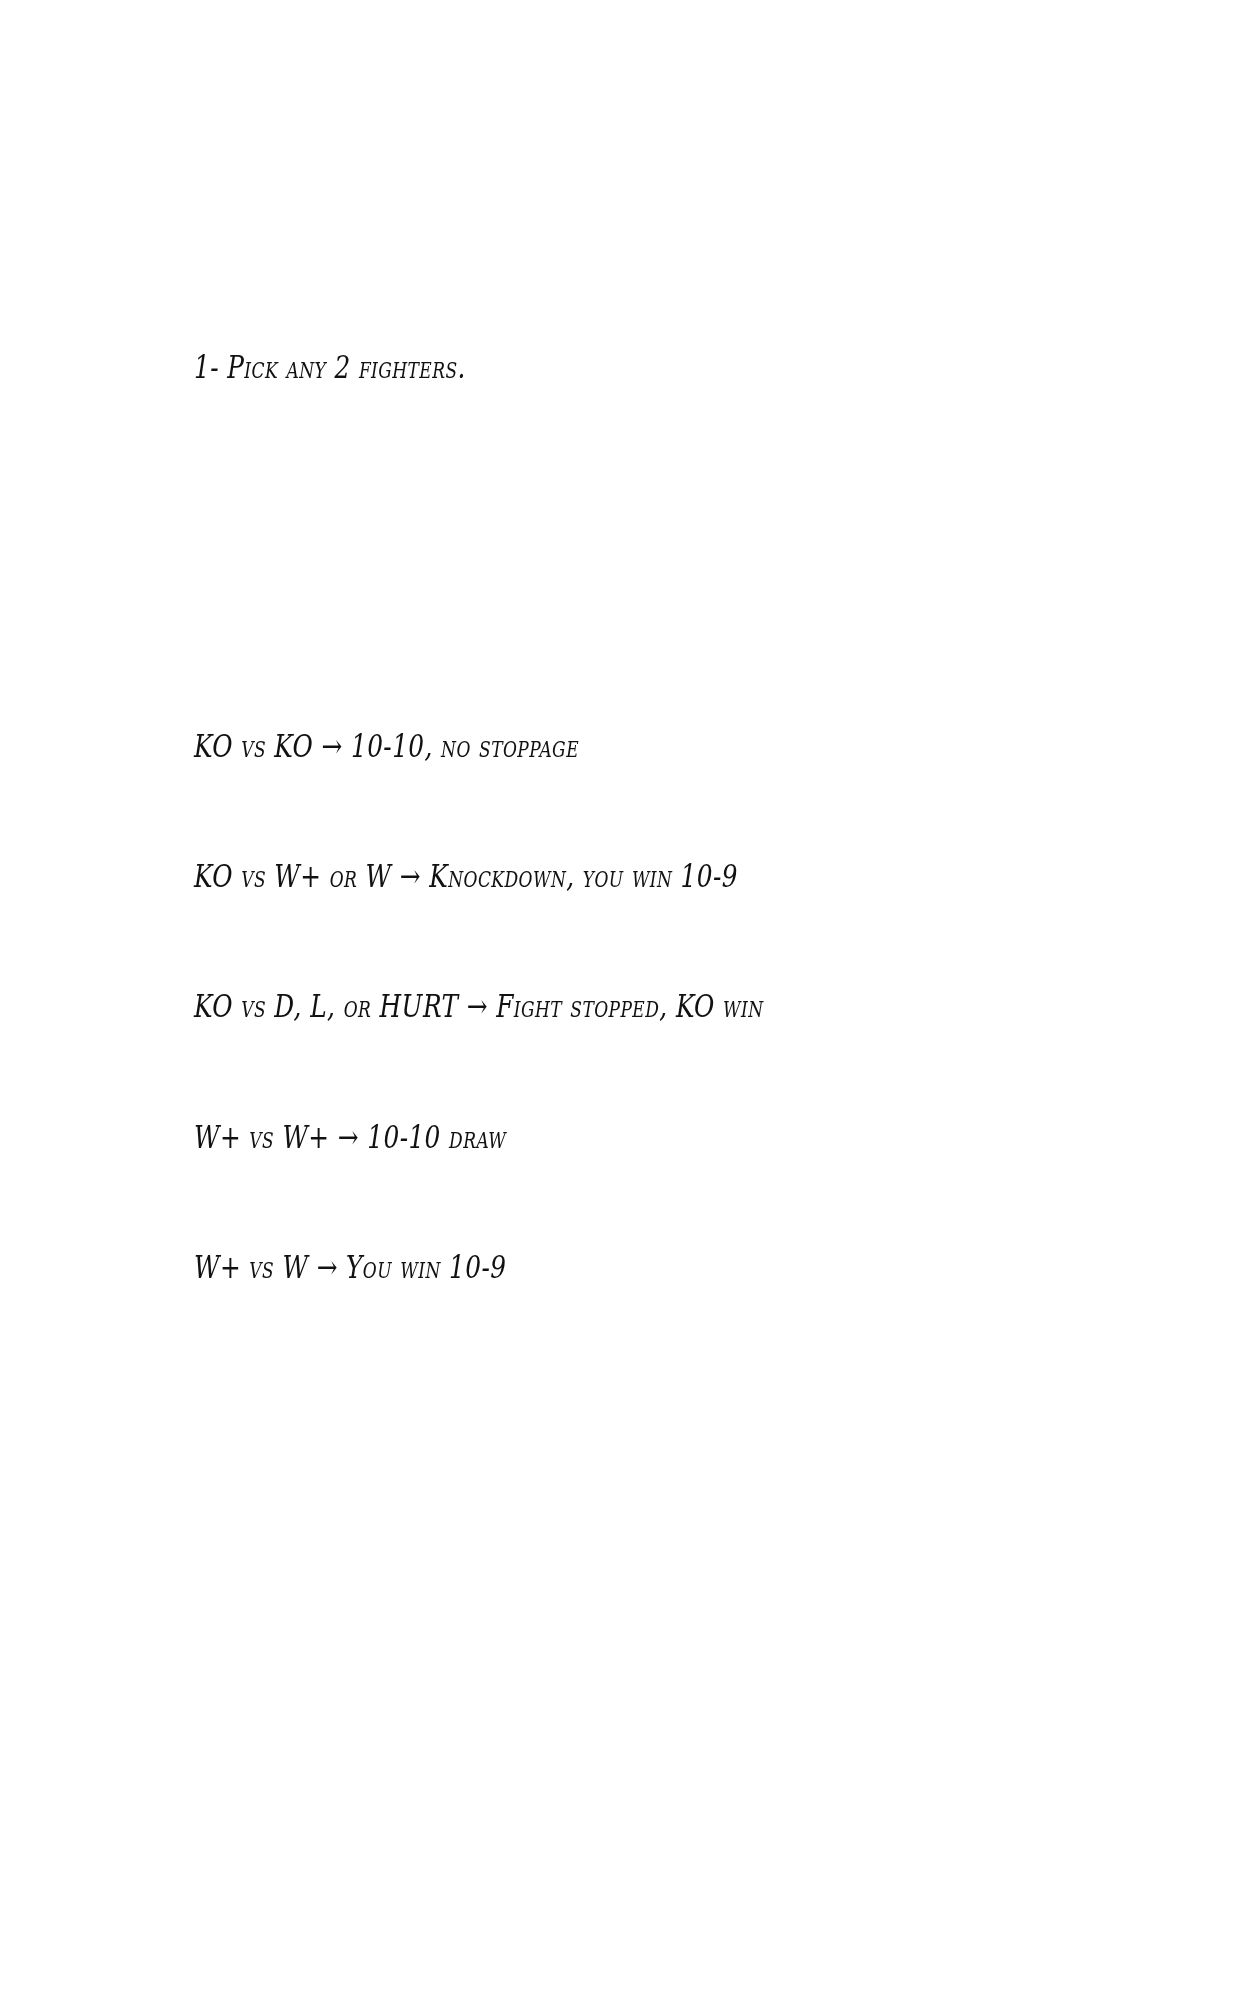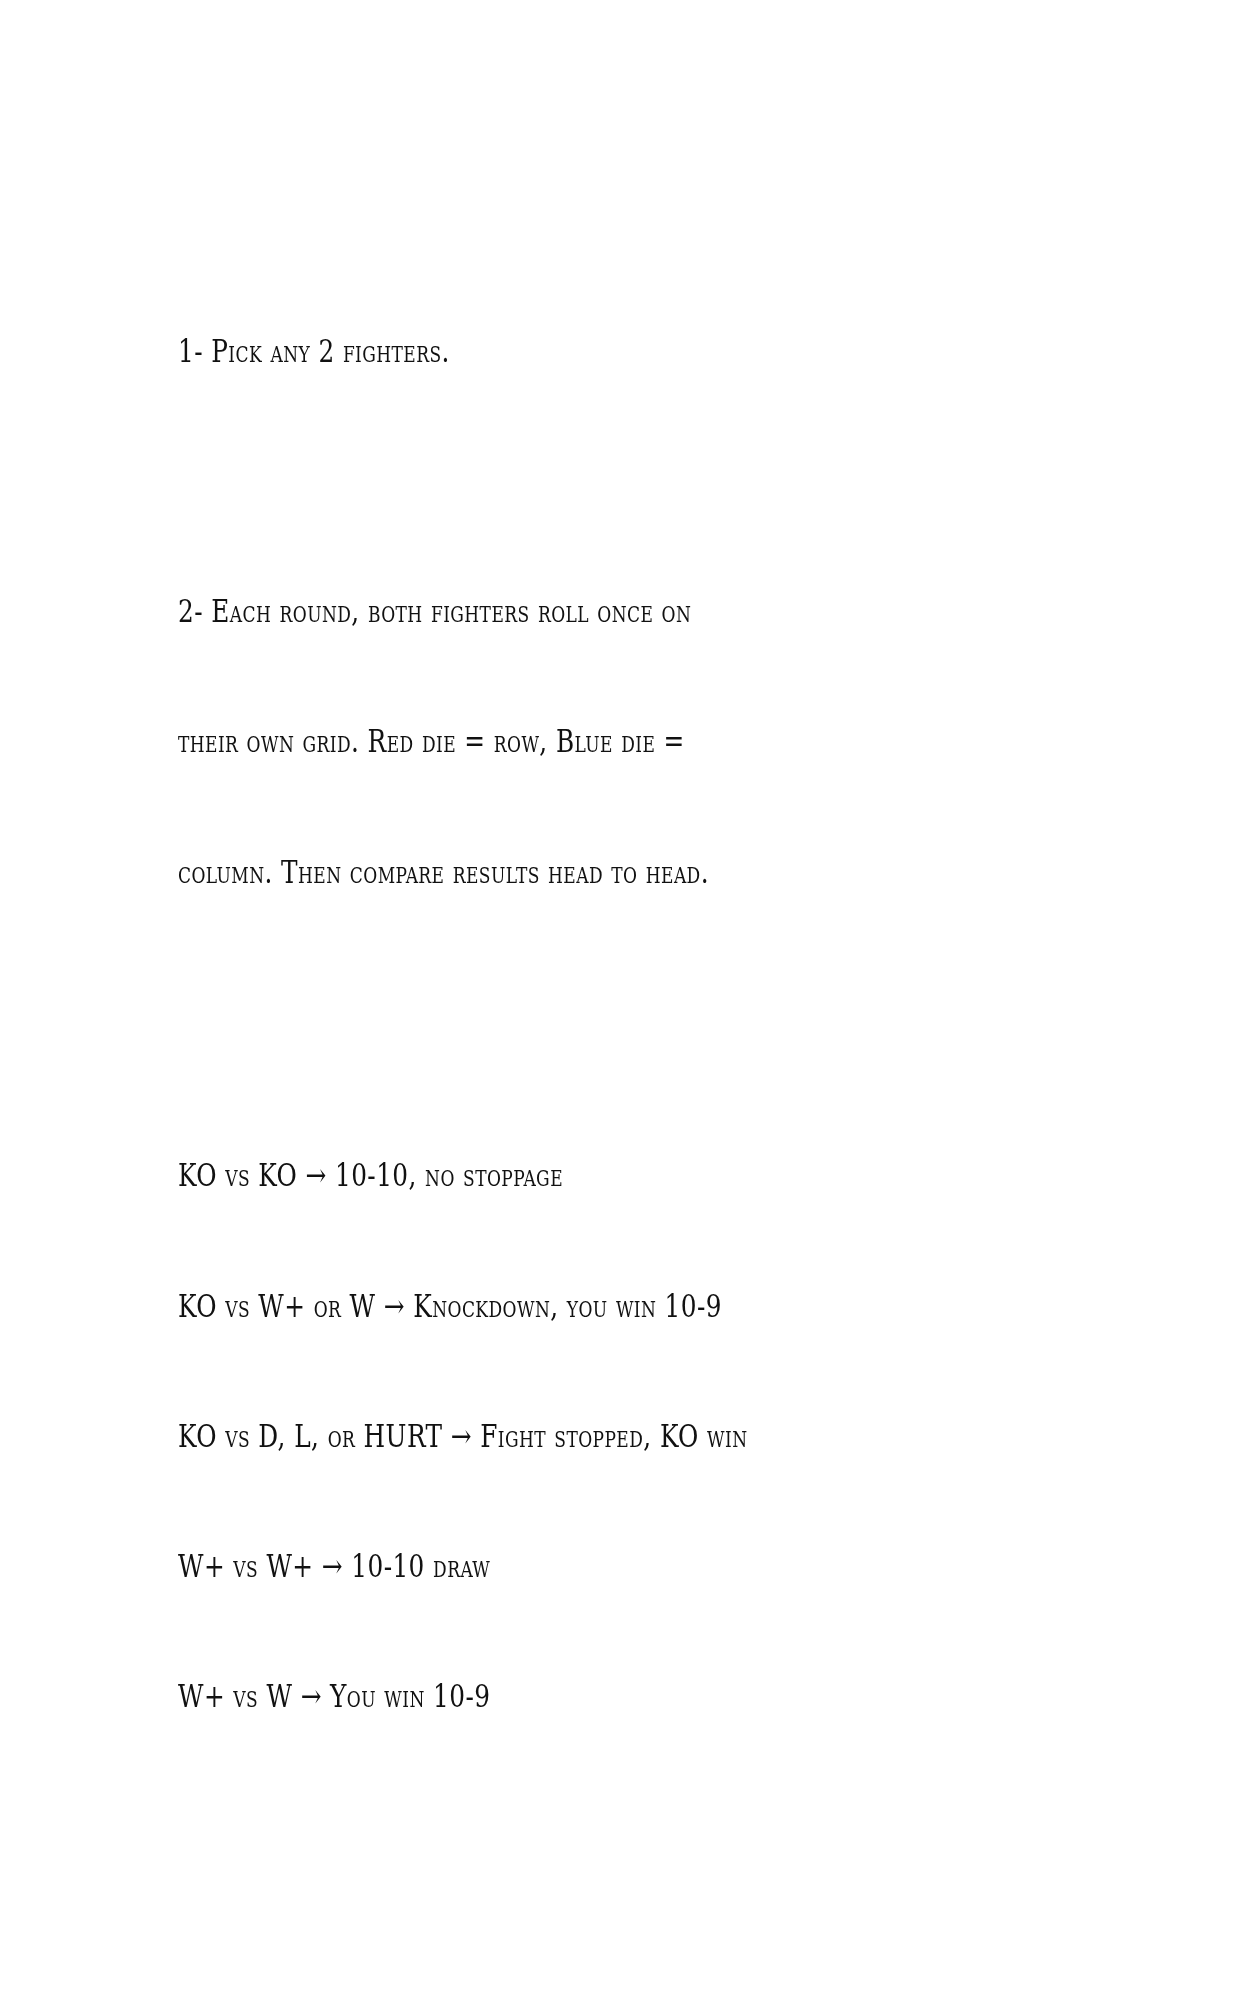--- a/index.html
+++ b/index.html
@@ -20,22 +20,23 @@
       width: 900px;
       font-family: "DejaVu Serif", "Liberation Serif", serif;
       font-size: 32px;
       font-variant: small-caps;
       line-height: 43.4px;
       color: #111111;
       letter-spacing: 0.5px;
       font-stretch: condensed;
     }
     .doc p {
-      margin: 0;
+      margin: 16px;
       white-space: pre-wrap;
+      font-style: italic;
     }
     .line {
       display: block;
       white-space: nowrap;
       transform: scaleX(0.86);
       transform-origin: left center;
     }
     .gap {
       display: block;
       height: 43.4px;
@@ -44,25 +45,20 @@
 </head>
 <body>
 
 <div class="doc">
 
   <p>
     <span class="line">1- Pick any 2 fighters.</span>
   </p>
   <span class="gap"></span>
 
-  <p>
-    <span class="line">2- Each round, both fighters roll once on</span>
-    <span class="line">their own grid. Red die = row, Blue die =</span>
-    <span class="line">column. Then compare results head to head.</span>
-  </p>
   <span class="gap"></span>
 
   <span class="gap"></span>
 
   <p>
     <span class="line">KO vs KO → 10-10, no stoppage</span>
     <span class="line">KO vs W+ or W → Knockdown, you win 10-9</span>
     <span class="line">KO vs D, L, or HURT → Fight stopped, KO win</span>
     <span class="line">W+ vs W+ → 10-10 draw</span>
     <span class="line">W+ vs W → You win 10-9</span>

